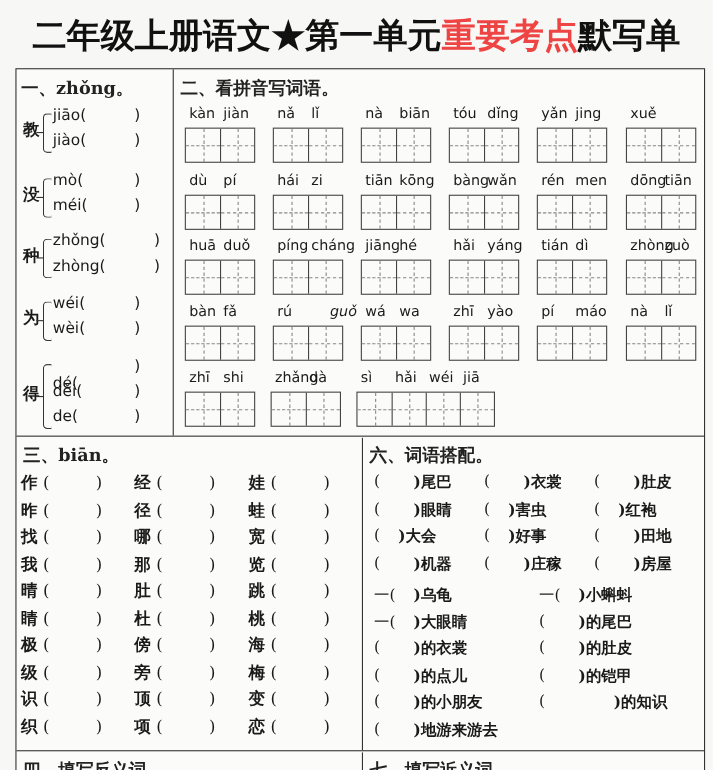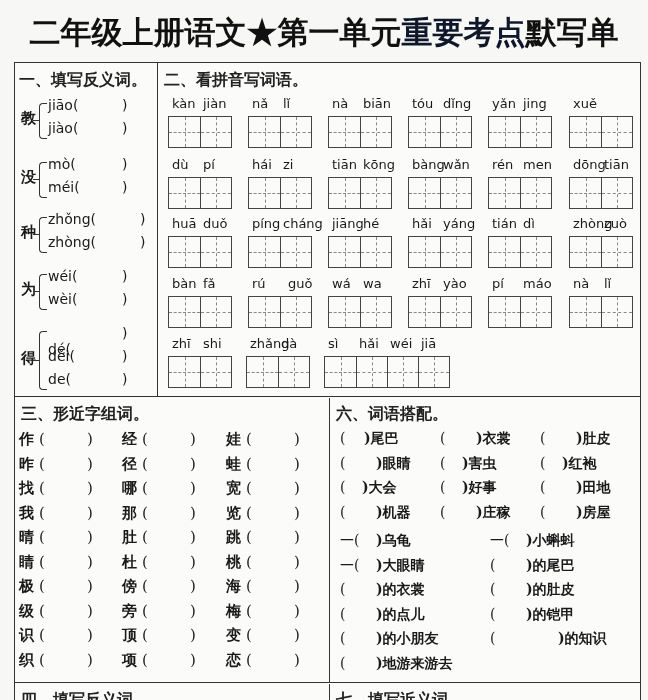--- a/index.html
+++ b/index.html
@@ -8,21 +8,21 @@
     background:#f7f7f5;
     font-family:"DejaVu Sans", sans-serif;
     color:#1a1a1a;
     position:relative;
   }
   .title {
     position:absolute; left:0; top:12px; width:648px; text-align:center;
     font-family:"DejaVu Serif", serif; font-weight:bold; font-size:31px; letter-spacing:0px;
     color:#111;
   }
-  .title .red { color:#0f172a; }
+  .title .red { color:#ef4444; }
   .sheet {
     position:absolute; left:14px; top:62px; width:627px; height:660px;
     border:1.5px solid #333; background:#fbfbfa;
     box-sizing:border-box;
   }
   .sec1 { position:absolute; left:0; top:0; width:143px; height:333px; border-right:1.5px solid #333; box-sizing:border-box; }
   .sec2 { position:absolute; left:143px; top:0; width:482px; height:333px; }
   .hline1 { position:absolute; left:0; top:333px; width:100%; height:0; border-top:1.5px solid #333; }
   .sec3 { position:absolute; left:0; top:335px; width:315px; height:284px; border-right:1.5px solid #333; box-sizing:border-box; }
   .sec6 { position:absolute; left:315px; top:335px; width:310px; height:284px; }
@@ -79,21 +79,21 @@
 </head>
 <body>
 
 <div class="title">
   <span>二年级上册语文★第一单元</span><span class="red">重要考点</span><span>默写单</span>
 </div>
 
 <div class="sheet">
 
   <div class="sec1">
-    <div class="sec-title">一、填写反义词。</div>
+    <div class="sec-title">一、zhǒng。</div>
     <div id="poly-container">
         <div class="poly" style="top: 34px; height: 46px;">
           <div class="char" style="top: 12px;">教</div>
           <div class="brace" style="top: 6px; height: 36px;"></div>
           <div class="brace-tick" style="top: 23px;"></div>
           <div class="reading" style="top: 0px;">jiāo(</div>
           <div class="paren-close" style="top: 0px; left: 103px;">)</div>
           <div class="reading" style="top: 23px; text-align: center;">jiào(</div>
           <div class="paren-close" style="top: 23px; left: 103px;">)</div>
         </div>
@@ -288,21 +288,21 @@
         <div class="word" style="left: 10px; top: 213px;">
           <span class="py" style="left: 4px;">bàn</span>
           <span class="py" style="left: 35px;">fǎ</span>
           <div class="boxes" style="width: 64px;">
             <div class="cell"></div>
             <div class="cell"></div>
           </div>
         </div>
         <div class="word" style="left: 90px; top: 213px;">
           <span class="py" style="left: 4px;">rú</span>
-          <span class="py" style="left: 40px;">guǒ</span>
+          <span class="py" style="left: 52px; font-style: italic;">guǒ</span>
           <div class="boxes" style="width: 64px;">
             <div class="cell"></div>
             <div class="cell"></div>
           </div>
         </div>
         <div class="word" style="left: 170px; top: 213px;">
           <span class="py" style="left: 4px;">wá</span>
           <span class="py" style="left: 35px;">wa</span>
           <div class="boxes" style="width: 64px;">
             <div class="cell"></div>
@@ -360,21 +360,21 @@
             <div class="cell"></div>
             <div class="cell"></div>
           </div>
         </div>
       </div>
   </div>
 
   <div class="hline1"></div>
 
   <div class="sec3">
-    <div class="sec-title">三、形近字组词。</div>
+    <div class="sec-title">三、biān。</div>
     <div id="sim-container">
         <div class="sim-row" style="top: 32px;">
           <div class="sim-item" style="left: 0px;"><span class="c">作</span><span class="po">(</span><span class="pc">)</span></div>
           <div class="sim-item" style="left: 103px;"><span class="c">经</span><span class="po">(</span><span class="pc">)</span></div>
           <div class="sim-item" style="left: 207px;"><span class="c">娃</span><span class="po">(</span><span class="pc">)</span></div>
         </div>
         <div class="sim-row" style="top: 56.5px;">
           <div class="sim-item" style="left: 0px;"><span class="c">昨</span><span class="po">(</span><span class="pc">)</span></div>
           <div class="sim-item" style="left: 103px;"><span class="c">径</span><span class="po">(</span><span class="pc">)</span></div>
           <div class="sim-item" style="left: 207px;"><span class="c">蛙</span><span class="po">(</span><span class="pc">)</span></div>
@@ -421,21 +421,21 @@
         </div>
       </div>
   </div>
 
   <div class="sec6">
     <div class="sec-title">六、词语搭配。</div>
     <div id="match-container">
         <div class="m-row" style="top: 32px;">
           <div class="m-item" style="left: 0px;">
             <span class="po" style="left: 0px;">(</span>
-            <span class="w" style="left: 24px;">)尾巴</span>
+            <span class="w" style="left: 36px;">)尾巴</span>
           </div>
           <div class="m-item" style="left: 100px;">
             <span class="po" style="left: 0px;">(</span>
             <span class="w" style="left: 36px;">)衣裳</span>
           </div>
           <div class="m-item" style="left: 200px;">
             <span class="po" style="left: 0px;">(</span>
             <span class="w" style="left: 36px;">)肚皮</span>
           </div>
         </div>

